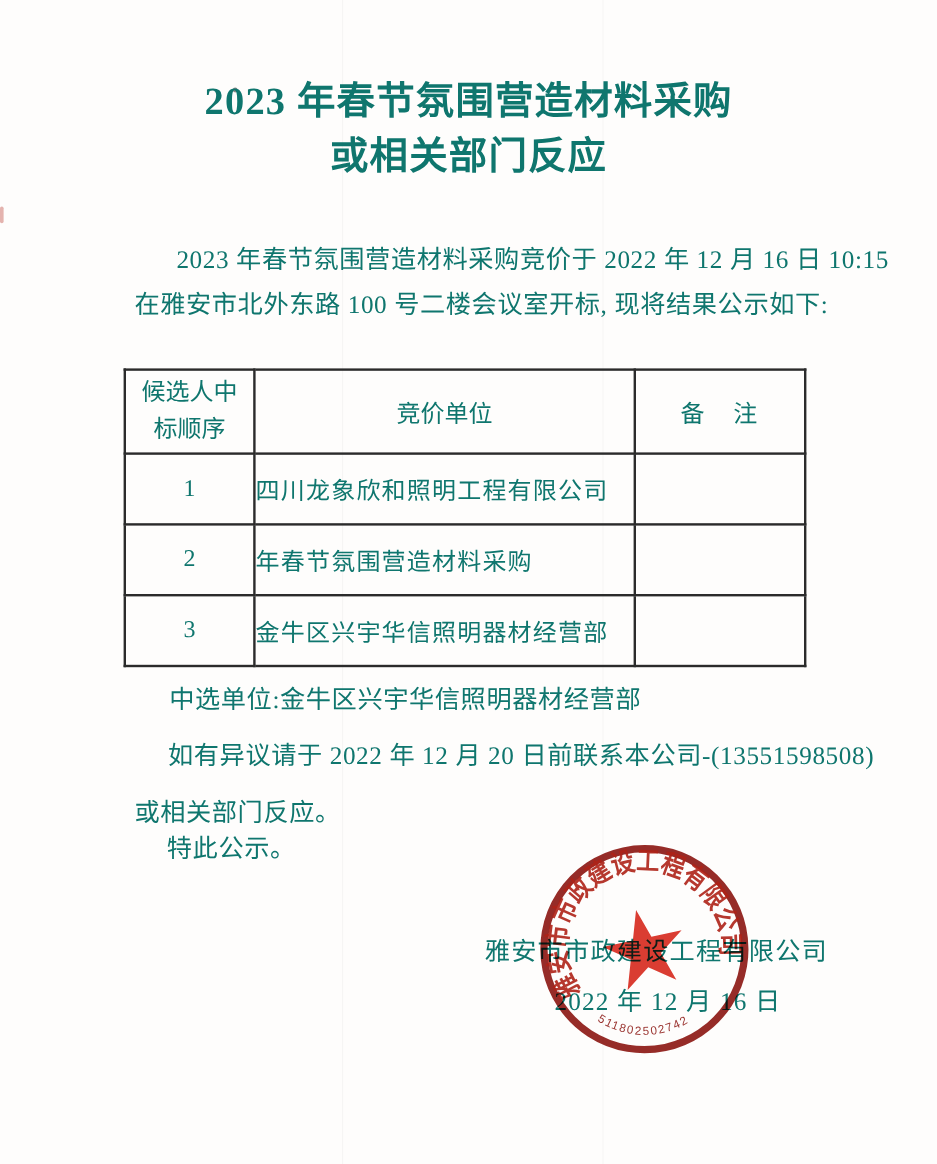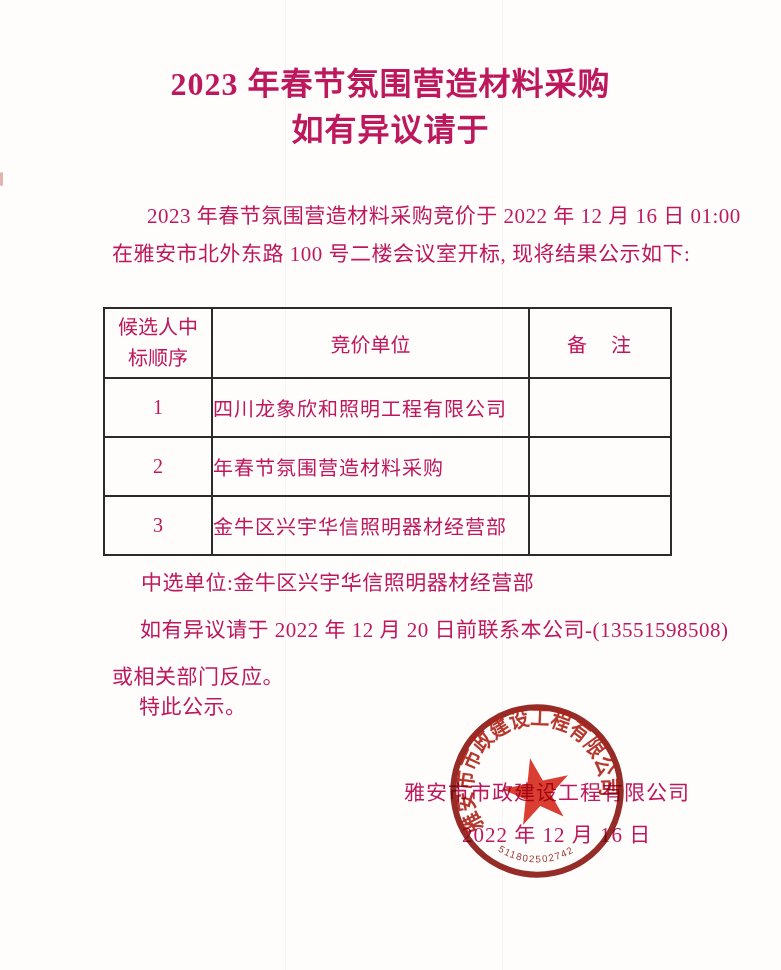--- a/index.html
+++ b/index.html
@@ -3,21 +3,21 @@
 <meta charset="utf-8">
 <style>
   html,body{margin:0;padding:0;background:#e8e8e8;}
   .page{
     position:relative;
     width:781px;height:970px;
     margin:0 auto;
     background:#fefdfc;
     overflow:hidden;
     font-family:"Liberation Serif","DejaVu Serif",serif;
-    color:#be185d;
+    color:#0f766e;
   }
   
   .streak{position:absolute;top:0;bottom:0;width:1px;background:rgba(0,0,0,0.03);}
   .speck{position:absolute;width:4px;height:4px;background:#3a3a3a;border-radius:50%;opacity:.6;}
   .edge-mark{position:absolute;width:3px;height:14px;background:rgba(180,40,30,.35);border-radius:2px;}
 
   .title{
     position:absolute;left:0;width:100%;
     text-align:center;font-size:32px;font-weight:bold;
     letter-spacing:1px;white-space:nowrap;
@@ -66,23 +66,23 @@
 <body>
 
 <div class="page">
 
   <div class="streak" style="left:285px;"></div>
   <div class="streak" style="left:502px;"></div>
   <div class="speck" style="left:194px;top:73px;"></div>
   <div class="edge-mark" style="left:0;top:172px;"></div>
 
   <div class="title l1">2023 年春节氛围营造材料采购</div>
-  <div class="title l2">如有异议请于</div>
+  <div class="title l2">或相关部门反应</div>
 
-  <div class="bodyline" style="left:147px;top:199px;">2023 年春节氛围营造材料采购竞价于 2022 年 12 月 16 日 01:00</div>
+  <div class="bodyline" style="left:147px;top:199px;">2023 年春节氛围营造材料采购竞价于 2022 年 12 月 16 日 10:15</div>
   <div class="bodyline" style="left:112px;top:237px;">在雅安市北外东路 100 号二楼会议室开标, 现将结果公示如下:</div>
 
   <table class="bid">
     <tbody>
       <tr>
         <td class="rank-h">
           <div>候选人中</div>
           <div>标顺序</div>
         </td>
         <td class="bidder-h">竞价单位</td>

